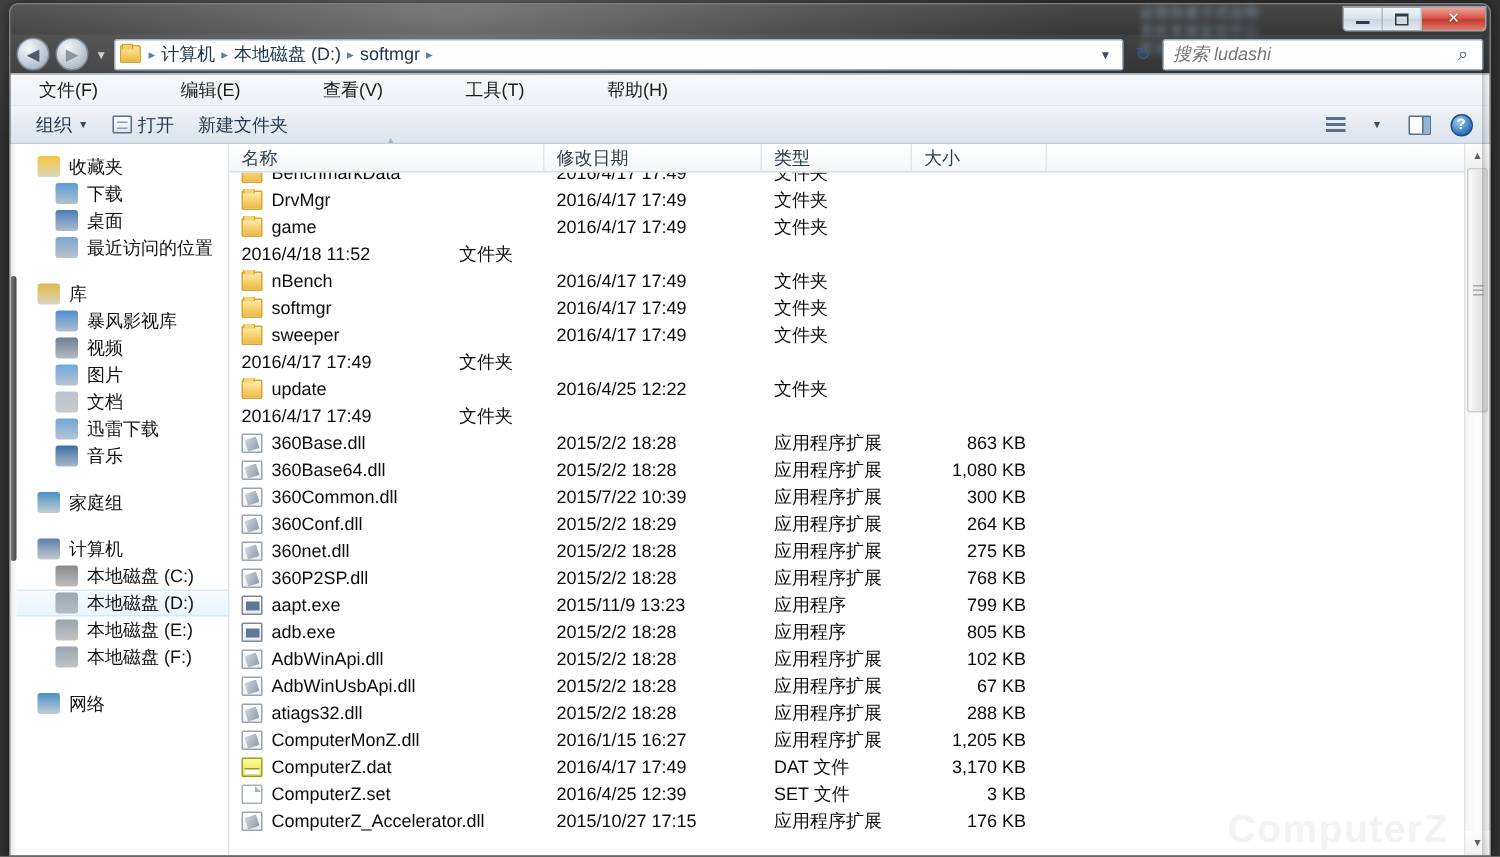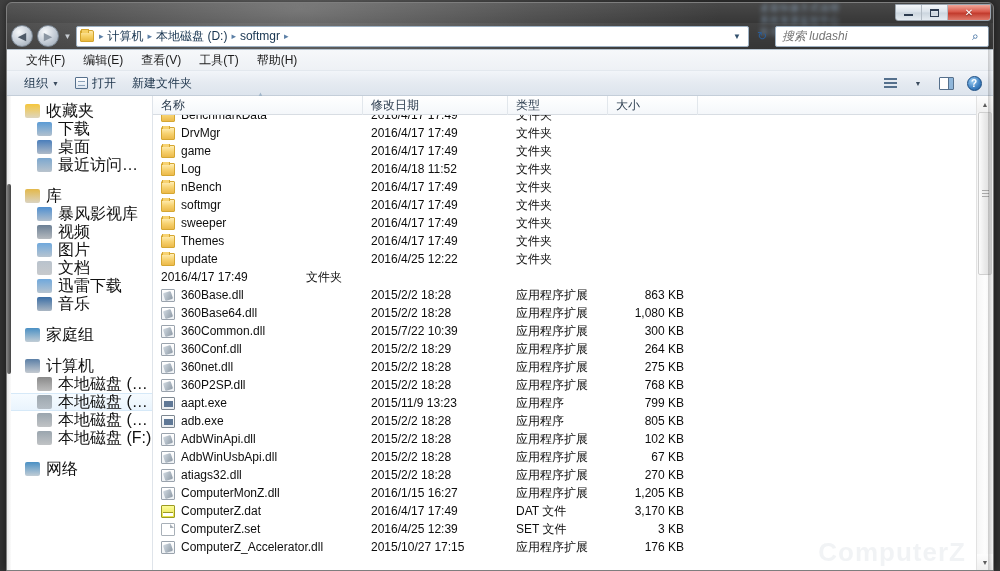--- a/index.html
+++ b/index.html
@@ -166,21 +166,21 @@
     min-height: 0;
   }
 
   
   #menubar {
     height: 21px; flex: 0 0 21px;
     background: linear-gradient(180deg,#f6f8fa 0%, #eef1f5 100%);
     display: flex; align-items: center;
     padding-left: 10px;
     border-bottom: 1px solid #e3e8ee;
-    font-size: 12px; color: #1b1b1b;
+    font-size: 12px; color: #1b1b1b; gap: 37px;
   }
   .menu-item { padding: 0 9px; cursor: default; white-space: nowrap; }
 
   
   #toolbar {
     height: 25px; flex: 0 0 25px;
     background: linear-gradient(180deg,#f2f5f9 0%, #e5eaf1 50%, #dde4ed 100%);
     border-bottom: 1px solid #c4ced9;
     display: flex; align-items: center;
     padding: 0 6px 0 10px;
@@ -248,21 +248,21 @@
   }
   #navpane-scroll-thumb {
     position:absolute; left:0; width:4px; top:88px; height:190px;
     background: linear-gradient(90deg,#7d7d7d,#444);
     border-radius:2px;
   }
   .nav-group { margin-bottom: 2px; }
   .nav-row {
     height: 18px; display:flex; align-items:center;
     padding-left: 18px; gap: 6px;
-    font-size: 16px; color:#111; cursor: default;
+    font-size: 12px; color:#111; cursor: default;
     white-space: nowrap;
   }
   .nav-row.child { padding-left: 30px; }
   .nav-row.selected {
     background: linear-gradient(180deg,#f6fbff 0%, #e9f4fd 100%);
     border-top: 1px solid #d6e9f8;
     border-bottom: 1px solid #d6e9f8;
     height: 18px;
   }
   .nav-ico { width:15px; height:14px; flex:0 0 15px; display:block; }
@@ -648,24 +648,20 @@
               <div class="row">
                 <div class="cell c-name">
                   <span class="fico folder"></span>
                   <span>game</span>
                 </div>
                 <div class="cell c-date">2016/4/17 17:49</div>
                 <div class="cell c-type">文件夹</div>
                 <div class="cell c-size"></div>
               </div>
               <div class="row">
-                <div class="cell c-name">
-                  <span class="fico folder"></span>
-                  <span>Log</span>
-                </div>
                 <div class="cell c-date">2016/4/18 11:52</div>
                 <div class="cell c-type">文件夹</div>
                 <div class="cell c-size"></div>
               </div>
               <div class="row">
                 <div class="cell c-name">
                   <span class="fico folder"></span>
                   <span>nBench</span>
                 </div>
                 <div class="cell c-date">2016/4/17 17:49</div>
@@ -684,24 +680,20 @@
               <div class="row">
                 <div class="cell c-name">
                   <span class="fico folder"></span>
                   <span>sweeper</span>
                 </div>
                 <div class="cell c-date">2016/4/17 17:49</div>
                 <div class="cell c-type">文件夹</div>
                 <div class="cell c-size"></div>
               </div>
               <div class="row">
-                <div class="cell c-name">
-                  <span class="fico folder"></span>
-                  <span>Themes</span>
-                </div>
                 <div class="cell c-date">2016/4/17 17:49</div>
                 <div class="cell c-type">文件夹</div>
                 <div class="cell c-size"></div>
               </div>
               <div class="row">
                 <div class="cell c-name">
                   <span class="fico folder"></span>
                   <span>update</span>
                 </div>
                 <div class="cell c-date">2016/4/25 12:22</div>
@@ -803,21 +795,21 @@
                 <div class="cell c-type">应用程序扩展</div>
                 <div class="cell c-size">67 KB</div>
               </div>
               <div class="row">
                 <div class="cell c-name">
                   <span class="fico dll"></span>
                   <span>atiags32.dll</span>
                 </div>
                 <div class="cell c-date">2015/2/2 18:28</div>
                 <div class="cell c-type">应用程序扩展</div>
-                <div class="cell c-size">270 KB</div>
+                <div class="cell c-size">288 KB</div>
               </div>
               <div class="row">
                 <div class="cell c-name">
                   <span class="fico dll"></span>
                   <span>ComputerMonZ.dll</span>
                 </div>
                 <div class="cell c-date">2016/1/15 16:27</div>
                 <div class="cell c-type">应用程序扩展</div>
                 <div class="cell c-size">1,205 KB</div>
               </div>

